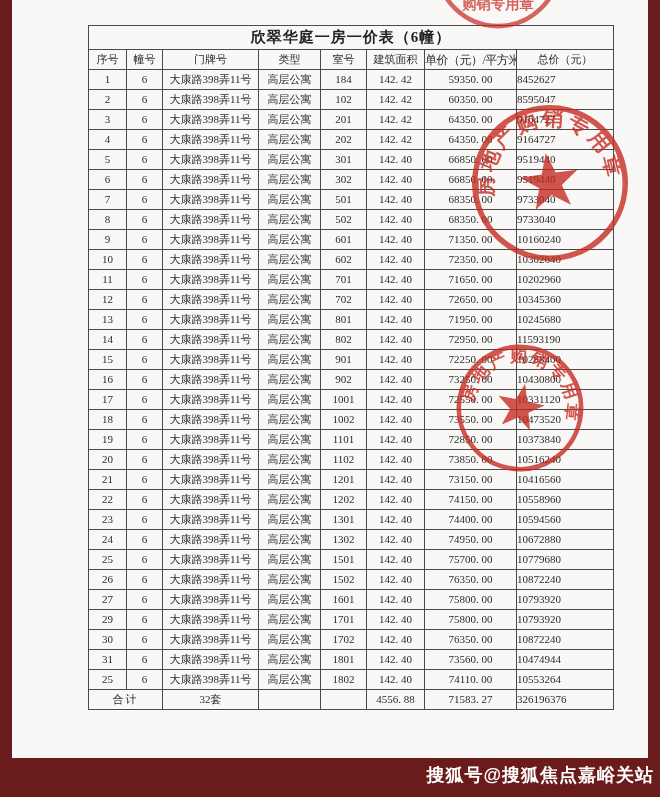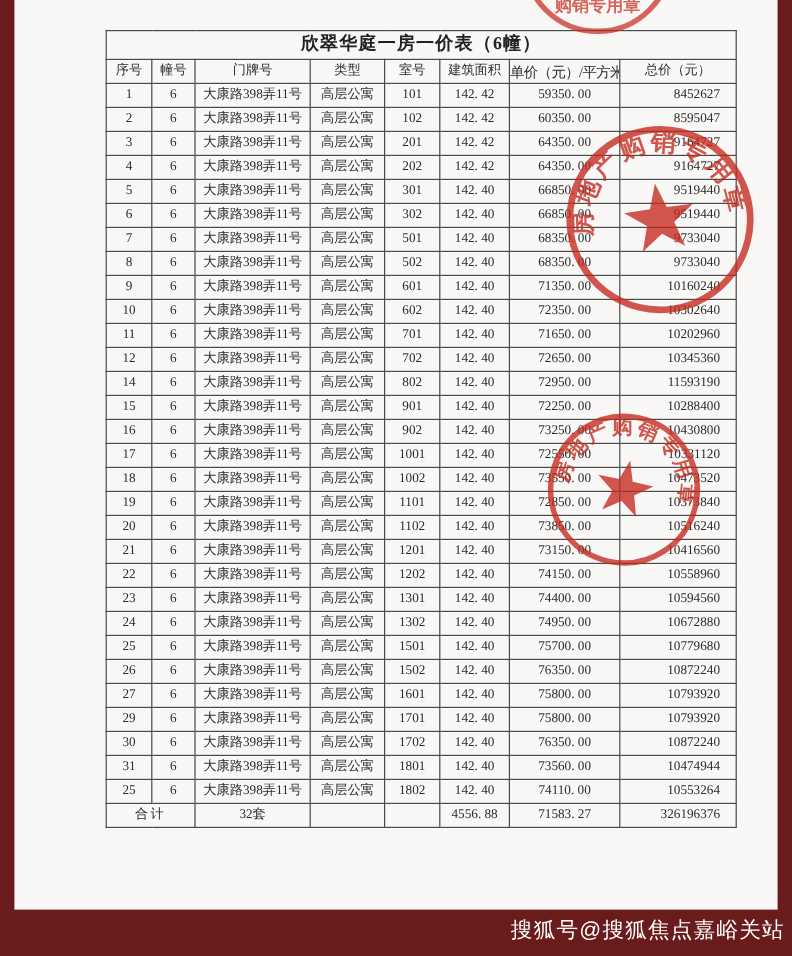--- a/index.html
+++ b/index.html
@@ -27,37 +27,37 @@
   .price-table col:nth-child(8){width:97px;}
   .price-table th,.price-table td{
     border:1px solid #4a4a4a;font-weight:normal;text-align:center;
     padding:0;font-size:11px;line-height:1;height:19px;
     overflow:hidden;white-space:nowrap;
   }
   .title-row th{
     font-size:15px;font-weight:bold;height:23px;letter-spacing:1px;color:#222;
   }
   .price-table th.h6{font-size:12px;letter-spacing:-0.5px;}
-  .price-table td.c7{text-align:right;padding-right:13px;}
+  .price-table td.c7{text-align:left;padding-right:13px;}
   .price-table td.f-label{letter-spacing:2px;font-family:Liberation Serif, serif;}
   
   .stamp{position:absolute;color:#c5281d;opacity:.78;pointer-events:none;}
   .stamp-a{left:458px;top:103px;width:160px;height:160px;transform:rotate(-8deg);}
   .stamp-b{left:443px;top:343px;width:130px;height:130px;transform:rotate(12deg);}
   .stamp-c{left:421px;top:-100px;width:130px;height:130px;opacity:.7;}
   .stamp .ring{fill:none;stroke:currentColor;stroke-width:7;}
   .stamp .star{fill:currentColor;}
   .stamp .arc{fill:currentColor;font-size:26px;letter-spacing:4px;font-weight:bold;
     font-family:"Liberation Serif","DejaVu Serif",serif;}
   .stamp .label{fill:currentColor;font-size:22px;font-weight:bold;
     font-family:"Liberation Serif","DejaVu Serif",serif;}
   
   .watermark{
     position:absolute;right:6px;bottom:10px;color:#ffffff;
-    font-size:18px;font-weight:normal;letter-spacing:1px;
+    font-size:18px;font-weight:bold;letter-spacing:1px;
     font-family:"Liberation Sans","DejaVu Sans",sans-serif;
   }
 </style>
 </head>
 <body>
 
 <div class="frame" style="background: rgb(106, 27, 27);">
   <div class="paper" style="background: rgb(249, 248, 246);">
 
     <table class="price-table">
@@ -85,21 +85,21 @@
             <th class="h6">单价（元）/平方米</th>
             <th class="h7">总价（元）</th>
           </tr>
       </thead>
       <tbody id="table-body">
           <tr>
             <td class="c0">1</td>
             <td class="c1">6</td>
             <td class="c2">大康路398弄11号</td>
             <td class="c3">高层公寓</td>
-            <td class="c4">101</td>
+            <td class="c4">184</td>
             <td class="c5">142. 42</td>
             <td class="c6">59350. 00</td>
             <td class="c7">8452627</td>
           </tr>
           <tr>
             <td class="c0">2</td>
             <td class="c1">6</td>
             <td class="c2">大康路398弄11号</td>
             <td class="c3">高层公寓</td>
             <td class="c4">102</td>
@@ -199,20 +199,30 @@
           </tr>
           <tr>
             <td class="c0">12</td>
             <td class="c1">6</td>
             <td class="c2">大康路398弄11号</td>
             <td class="c3">高层公寓</td>
             <td class="c4">702</td>
             <td class="c5">142. 40</td>
             <td class="c6">72650. 00</td>
             <td class="c7">10345360</td>
+          </tr>
+          <tr>
+            <td class="c0">13</td>
+            <td class="c1">6</td>
+            <td class="c2">大康路398弄11号</td>
+            <td class="c3">高层公寓</td>
+            <td class="c4">801</td>
+            <td class="c5">142. 40</td>
+            <td class="c6">71950. 00</td>
+            <td class="c7">10245680</td>
           </tr>
           <tr>
             <td class="c0">14</td>
             <td class="c1">6</td>
             <td class="c2">大康路398弄11号</td>
             <td class="c3">高层公寓</td>
             <td class="c4">802</td>
             <td class="c5">142. 40</td>
             <td class="c6">72950. 00</td>
             <td class="c7">11593190</td>

